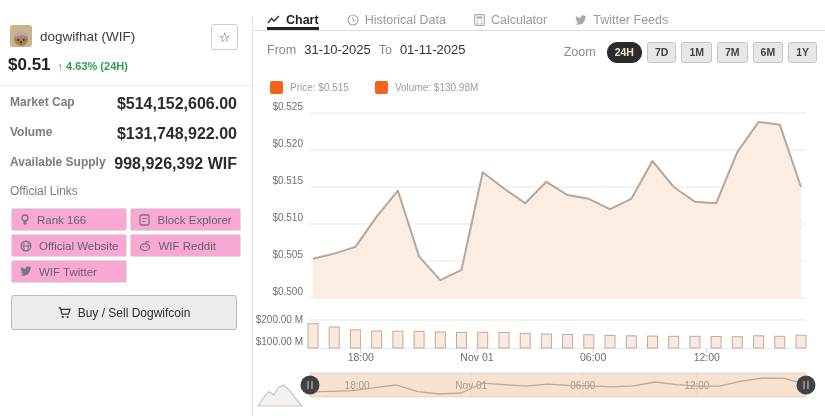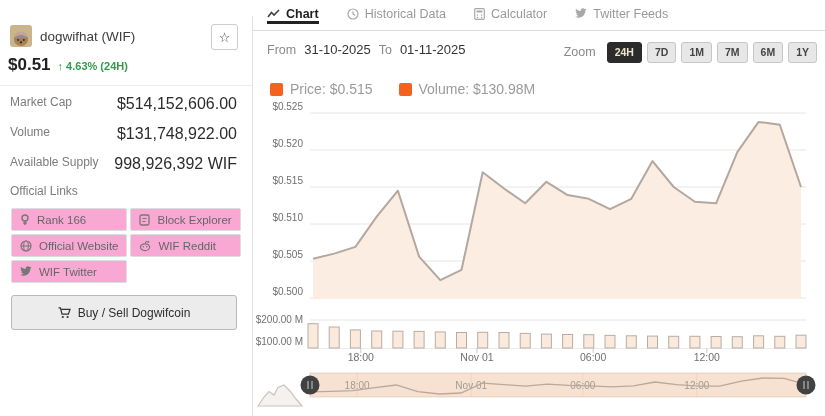--- a/index.html
+++ b/index.html
@@ -11,44 +11,44 @@
   
   .sidebar { position:absolute; left:0; top:16px; width:253px; height:416px; border-right:1px solid #e2e2e2; background:#fff; }
   .coin-header { display:flex; align-items:center; gap:8px; padding:9px 10px 4px 10px; }
   .avatar { width:22px; height:22px; border-radius:3px; overflow:hidden; flex:0 0 auto; }
   .coin-name { font-size:13.5px; color:#3d3d3d; }
   .star-btn { position:absolute; right:14px; top:8px; width:27px; height:26px; border:1px solid #ccc; border-radius:3px; background:#fff; font-size:13px; color:#444; display:flex; align-items:center; justify-content:center; cursor:pointer; }
   .price-row { padding:4px 10px 10px 8px; display:flex; align-items:baseline; gap:7px; }
   .price-big { font-size:17px; font-weight:bold; color:#222; }
   .price-change { font-size:11px; color:#2e9e4c; font-weight:bold; }
   .stats { border-top:1px solid #ececec; padding-top:3px; }
-  .stat-row { display:flex; justify-content:space-between; padding:6px 15px 6px 10px; }
+  .stat-row { display:flex; justify-content:space-between; padding:6px 15px 6px 10px;font-weight:bold; }
   .stat-label { font-size:12px; color:#7c7c7c; }
   .stat-value { font-size:16px; color:#2c2c2c; }
   .official-links-label { font-size:12px; color:#7c7c7c; padding:5px 10px 2px 10px; }
   .links-grid { display:grid; grid-template-columns:1fr 1fr; gap:3px; margin:8px 15px 0 11px; }
   .link-btn { display:flex; align-items:center; gap:7px; height:23px; padding:0 8px; border:1px solid #ddd; border-radius:2px; background:#f9a8d4; font-size:11.5px; color:#666; cursor:pointer; white-space:nowrap; }
   .link-btn svg { flex:0 0 auto; }
   .buy-btn { display:flex; align-items:center; justify-content:center; gap:7px; margin:12px 15px 0 11px; width:calc(100% - 26px); height:35px; background:#ececec; border:1px solid #b9b9b9; border-radius:3px; font-size:12px; color:#2e2e2e; cursor:pointer; }
   
   .main { position:absolute; left:253px; top:0; width:572px; height:416px; }
-  .tabbar { display:flex; align-items:center; height:31px; border-bottom:1px solid #ddd; padding-left:14px; gap:28px; }
+  .tabbar { display:flex; align-items:flex-end; height:31px; border-bottom:1px solid #ddd; padding-left:14px; gap:28px; }
   .tab { display:flex; align-items:center; gap:6px; font-size:12.5px; color:#999; cursor:pointer; border-bottom:3px solid transparent; }
   .tab.active { color:#1e1e1e; font-weight:bold; border-bottom-color:#222; }
   .tab svg { opacity:.85; }
   .controls { display:flex; justify-content:space-between; align-items:flex-start; margin-top:11px; padding:0 8px 0 14px; height:24px; }
   .range { display:flex; align-items:baseline; gap:8px; }
   .range-label { font-size:12.5px; color:#8a8a8a; }
   .range-value { font-size:13px; color:#333; cursor:text; }
   .zoom-group { display:flex; align-items:center; }
   .zoom-label { font-size:12.5px; color:#8a8a8a; margin-right:6px; }
   .zoom-btn { margin-left:5px; padding:4px 7px; font-size:10.5px; font-weight:bold; color:#444; background:#e7e7e7; border:1px solid #c6c6c6; border-radius:3px; cursor:pointer; line-height:1; }
-  .zoom-btn.active { background:#2b2b2b; border-color:#2b2b2b; color:#ece4cc; }
+  .zoom-btn.active { background:#2b2b2b; border-color:#2b2b2b; color:#ece4cc;border-radius:10px; }
   .legend { display:flex; align-items:center; gap:26px; margin-top:15px; padding-left:17px; }
-  .legend-item { display:flex; align-items:center; gap:7px; font-size:14px; color:#9b9b9b; cursor:pointer; }
+  .legend-item { display:flex; align-items:center; gap:7px; font-size:10px; color:#9b9b9b; cursor:pointer; }
   .swatch { width:13px; height:13px; border-radius:2px; }
   .chart-svg { position:absolute; left:0; top:100px; width:572px; height:316px; }
   .axlbl { font-size:10px; fill:#6f6f6f; }
   .xlbl  { font-size:10.5px; fill:#6f6f6f; }
   .navlbl{ font-size:10px; fill:#a39a93; }
 </style>
 </head>
 <body>
 
 <div class="sidebar">

